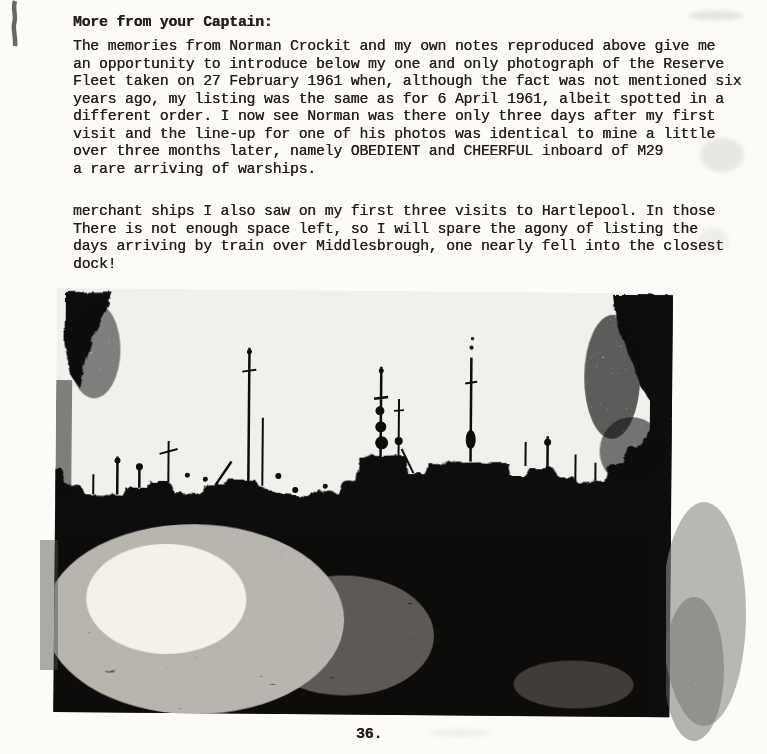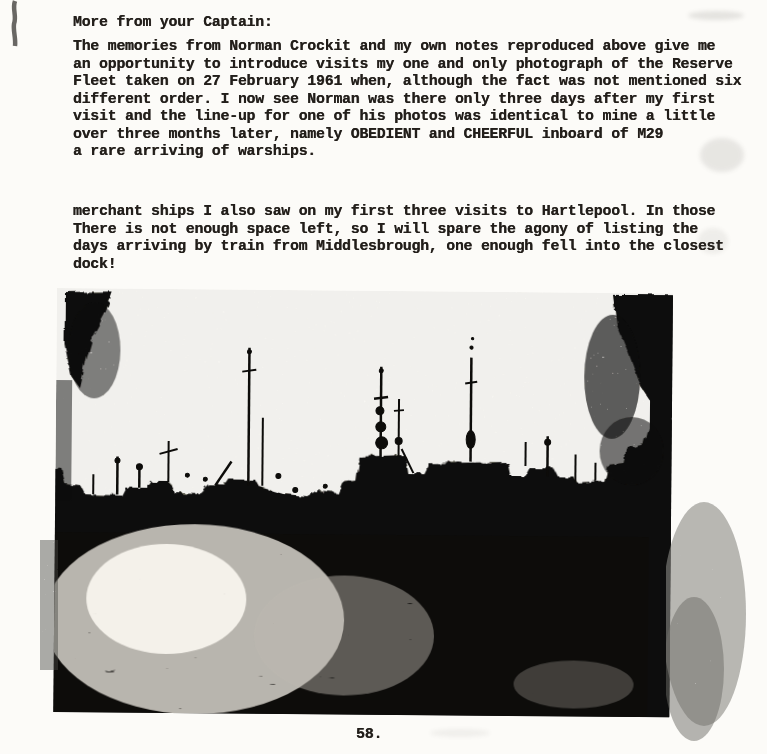--- a/index.html
+++ b/index.html
@@ -18,21 +18,21 @@
     color:#221e1a;
     letter-spacing:-0.2px;
     white-space:pre;
     text-shadow:0 0 0.6px rgba(34,30,26,0.75), 0.4px 0.2px 0 rgba(34,30,26,0.35);
   }
   .para{position:absolute;}
   .para .line{
     position:relative;
     display:block;
     height:17.5px;line-height:17.5px;
-    font-weight:700;
+    font-weight:400;
     font-size:14.8px;
     color:#221e1a;
     letter-spacing:-0.2px;
     white-space:pre;
     text-shadow:0 0 0.6px rgba(34,30,26,0.75), 0.4px 0.2px 0 rgba(34,30,26,0.35);
   }
   .heading{left:73px;top:14px;}
   .para1{left:73px;top:38px;}
   .para2{left:73px;top:203px;}
   .pagenum{left:356px;top:726px;font-size:15px;}
@@ -52,32 +52,33 @@
 </style>
 </head>
 <body>
 
 <div class="page">
 
   <div class="typed heading">More from your Captain:</div>
 
   <div class="para para1">
     <span class="line">The memories from Norman Crockit and my own notes reproduced above give me</span>
-    <span class="line">an opportunity to introduce visits my one and only photograph of the Reserve</span>
+    <span class="line">an opportunity to introduce below my one and only photograph of the Reserve</span>
     <span class="line">Fleet taken on 27 February 1961 when, although the fact was not mentioned six</span>
+    <span class="line">years ago, my listing was the same as for 6 April 1961, albeit spotted in a</span>
     <span class="line">different order. I now see Norman was there only three days after my first</span>
     <span class="line">visit and the line-up for one of his photos was identical to mine a little</span>
     <span class="line">over three months later, namely OBEDIENT and CHEERFUL inboard of M29</span>
     <span class="line">a rare arriving of warships.</span>
   </div>
 
   <div class="para para2">
     <span class="line">merchant ships I also saw on my first three visits to Hartlepool. In those</span>
     <span class="line">There is not enough space left, so I will spare the agony of listing the</span>
-    <span class="line">days arriving by train from Middlesbrough, one enough fell into the closest</span>
+    <span class="line">days arriving by train over Middlesbrough, one nearly fell into the closest</span>
     <span class="line">dock!</span>
   </div>
 
   <div class="photo" role="img" aria-label="Dark scanned photograph of the Reserve Fleet at Hartlepool, 27 July 1961: silhouetted warships OBEDIENT and CHEERFUL inboard of M29 COCKATRICE, masts against a pale sky over rippled dark water">
     <svg width="616" height="424" viewBox="0 0 616 424" xmlns="http://www.w3.org/2000/svg">
       <defs>
         <filter id="fRough" x="-15%" y="-15%" width="130%" height="130%">
           <feTurbulence type="fractalNoise" baseFrequency="0.09" numOctaves="3" seed="11" result="n"></feTurbulence>
           <feDisplacementMap in="SourceGraphic" in2="n" scale="7"></feDisplacementMap>
         </filter>
@@ -191,15 +192,15 @@
 
   <svg class="corner-mark" width="20" height="48" viewBox="0 0 20 48" xmlns="http://www.w3.org/2000/svg">
     <path d="M9,1 C6,9 11,16 8,24 C7,31 10,38 9,46" stroke="#2b2825" stroke-width="4.5" fill="none" opacity="0.7"></path>
   </svg>
 
   <div class="smudge smudge-a"></div>
   <div class="smudge smudge-b"></div>
   <div class="smudge smudge-c"></div>
   <div class="smudge smudge-d"></div>
 
-  <div class="typed pagenum">58.</div>
+  <div class="typed pagenum">36.</div>
 
 </div>
 
 </body></html>

